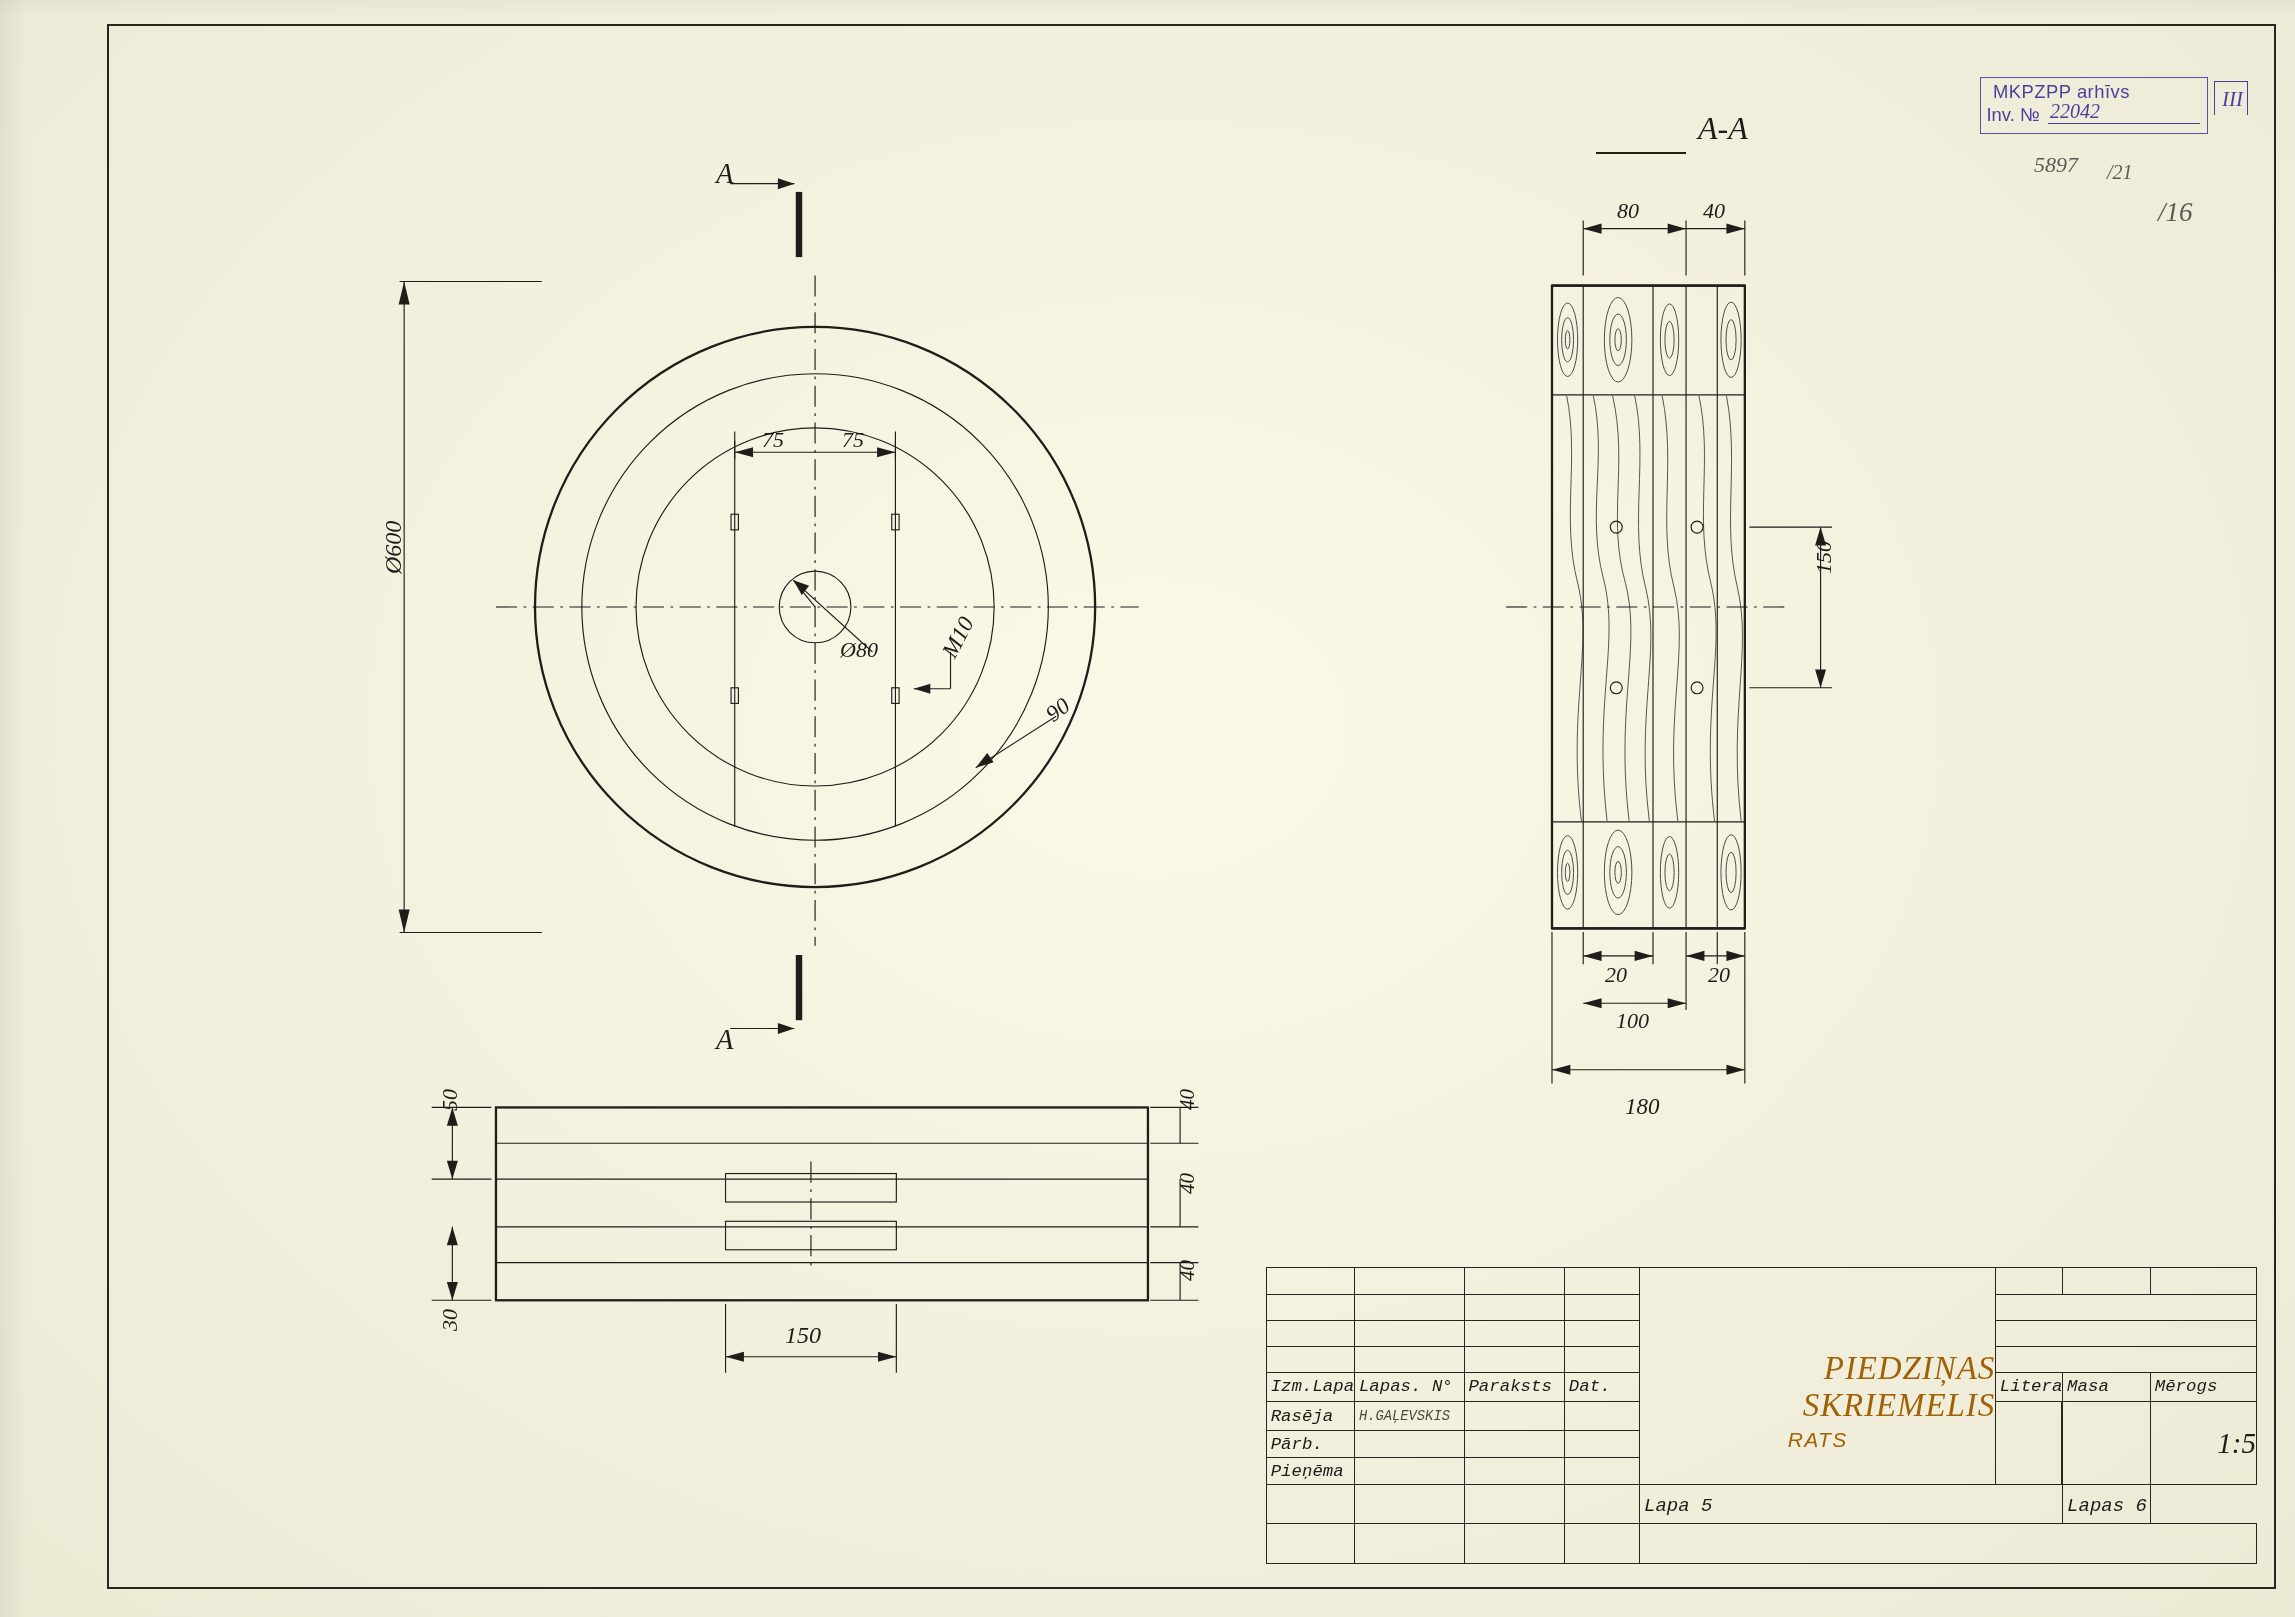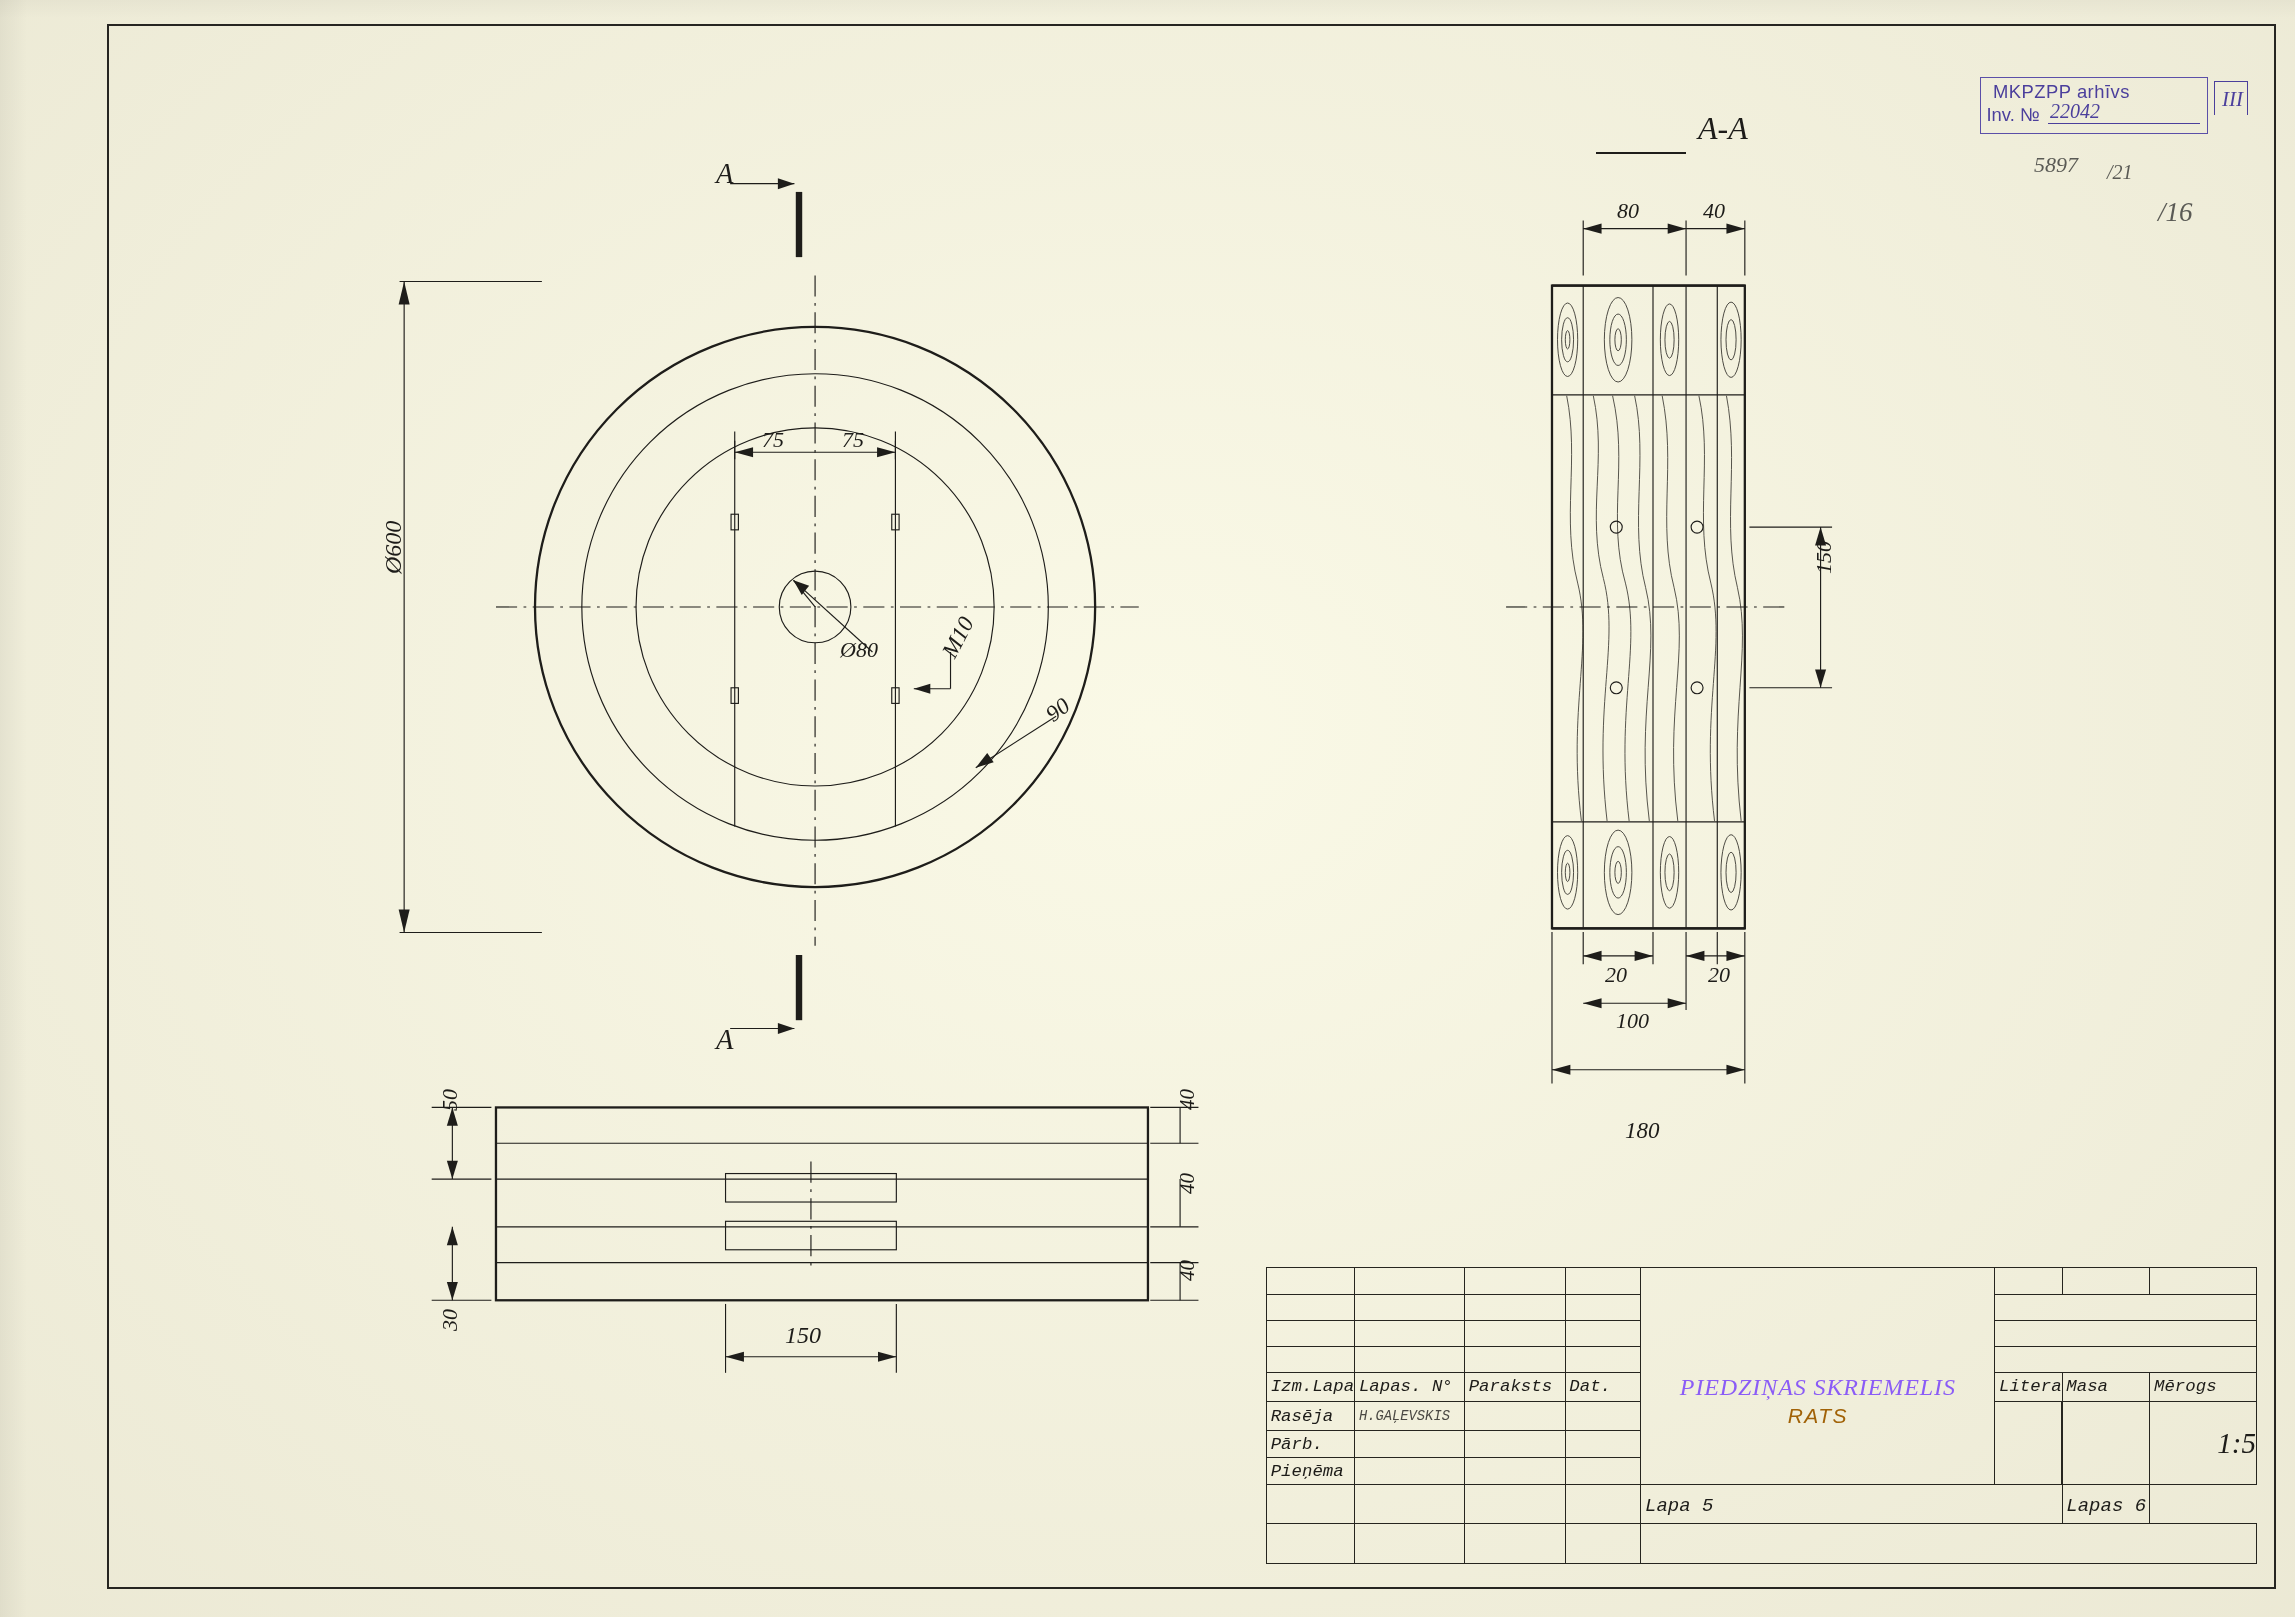--- a/index.html
+++ b/index.html
@@ -65,24 +65,24 @@
     font-family:Liberation Mono, monospace;
     font-style:italic;
     color:#1d1c19;
     font-size:17.4px;
     padding-left:3.7px;
     white-space:nowrap;
   }
   .titlebig{
     font-family:"Liberation Serif", serif;
     font-style:italic;
-    font-size:24px;
+    font-size:33px;
     letter-spacing:0.9px;
-    color:#8b5cf6;
-    text-align:center;
+    color:#a16207;
+    text-align:right;
   }
   .ghost{
     color:#a16207;
     font-family:Liberation Sans, sans-serif;
     font-style:italic;
     font-size:21px;
     letter-spacing:1.4px;
   }
   .scale{
     font-family:"Liberation Serif", serif;
@@ -269,21 +269,21 @@
 
   <div class="lbl hand" style="left:1650px;top:110px;font-size:32px;margin-left:48px;">A-A</div>
   <div class="lbl" style="left:1596px;top:152px;width:90px;height:1.8px;background:#1e1d1a;"></div>
 
   <div class="lbl hand" style="left:1617px;top:198px;font-size:22px;">80</div>
   <div class="lbl hand" style="left:1703px;top:198px;font-size:22px;">40</div>
   <div class="lbl hand" style="left:1811px;top:574px;font-size:22px;transform:rotate(-90deg);transform-origin:left top;">150</div>
   <div class="lbl hand" style="left:1605px;top:962px;font-size:22px;">20</div>
   <div class="lbl hand" style="left:1708px;top:962px;font-size:22px;">20</div>
   <div class="lbl hand" style="left:1616px;top:1008px;font-size:22px;">100</div>
-  <div class="lbl hand" style="left:1625px;top:1118px;font-size:23px;">180</div>
+  <div class="lbl hand" style="left:1625px;top:1094px;font-size:23px;">180</div>
 
   <svg width="2306" height="1618" viewBox="0 0 5022 3524">
     <rect x="1080" y="2412" width="1420" height="420" class="thick"></rect>
     <line x1="1080" y1="2490" x2="2500" y2="2490" class="thin"></line>
     <line x1="1080" y1="2568" x2="2500" y2="2568" class="thin"></line>
     <line x1="1080" y1="2672" x2="2500" y2="2672" class="thin"></line>
     <line x1="1080" y1="2750" x2="2500" y2="2750" class="thin"></line>
 
     <rect x="1580" y="2556" width="372" height="62" class="thin" fill="#f5f3e2"></rect>
     <rect x="1580" y="2660" width="372" height="62" class="thin" fill="#f5f3e2"></rect>

